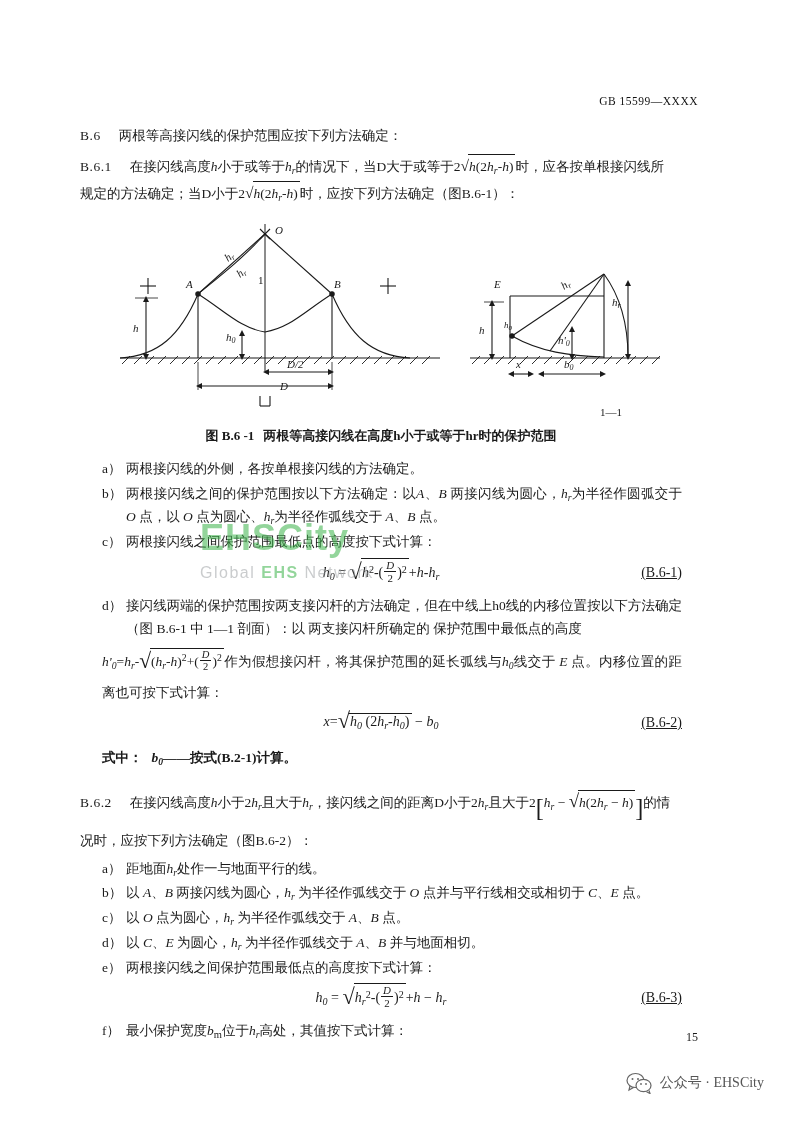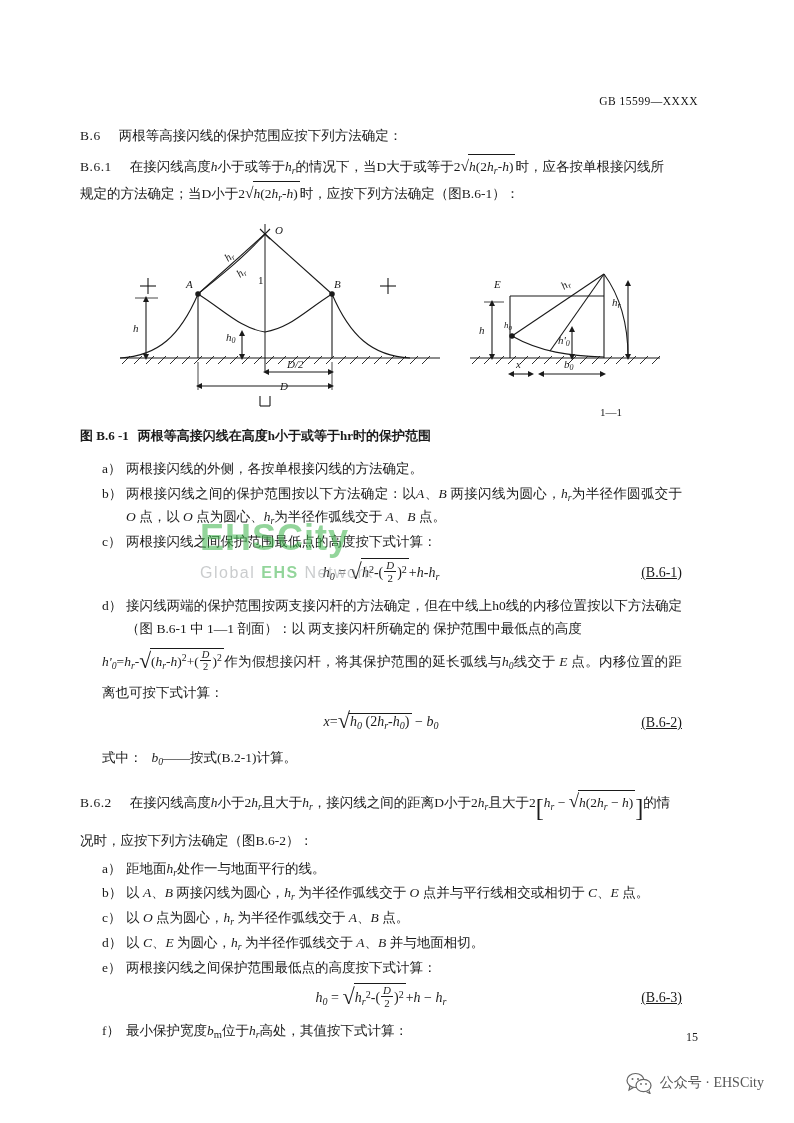--- a/index.html
+++ b/index.html
@@ -70,20 +70,21 @@
   .frac .num { display: block; border-bottom: 1px solid #1a1a1a; padding: 0 2px;}
   .frac .den { display: block; padding: 0 2px;}
 
   
   .figure-wrap {
     position: relative;
     margin: 10px 0 0 0;
     height: 205px;
   }
   .figure-caption {
+    text-align: center;
     font-size: 13px;
     font-weight: bold;
     margin: 6px 0 12px 0;
     font-family: "Liberation Serif", serif;
   }
   
   ol.alpha {
     list-style: none;
     margin: 2px 0 2px 0;
     padding: 0;
@@ -383,21 +384,21 @@
       <i class="v">h'<span class="sub">0</span></i>=<i class="v">h<span class="sub">r</span></i>-<span class="radsym" style="font-size:1.6em;vertical-align:-0.1em;">√</span><span class="rad">(<i class="v">h<span class="sub">r</span></i>-<i class="v">h</i>)<span class="sup">2</span>+(<span class="frac"><span class="num"><i class="v">D</i></span><span class="den">2</span></span>)<span class="sup">2</span></span>作为假想接闪杆，将其保护范围的延长弧线与<i class="v">h<span class="sub">0</span></i>线交于 <i class="v">E</i> 点。内移位置的距离也可按下式计算：
     </p>
 
     <div class="eq-row">
       <div class="eq-center">
         <i class="v">x</i>=<span class="radsym" style="font-size:1.6em;vertical-align:-0.1em;">√</span><span class="rad"><i class="v">h<span class="sub">0</span></i>&nbsp;(2<i class="v">h<span class="sub">r</span></i>-<i class="v">h<span class="sub">0</span></i>)</span> − <i class="v">b<span class="sub">0</span></i>
       </div>
       <div class="eq-num">(B.6-2)</div>
     </div>
 
-    <p class="para" style="margin-left:22px;margin-top:8px;">
+    <p class="para" style="margin-left:22px;margin-top:8px;font-weight:bold;">
       式中：<span class="sp-s"></span><i class="v">b<span class="sub">0</span></i>——按式(B.2-1)计算。
     </p>
 
     <p class="para" style="margin-top:14px;">
       <span class="label-b">B.6.2</span><span class="sp"></span><span>在接闪线高度</span><i class="v">h</i><span>小于2</span><i class="v">h<span class="sub">r</span></i><span>且大于</span><i class="v">h<span class="sub">r</span></i><span>，接闪线之间的距离D小于2</span><i class="v">h<span class="sub">r</span></i><span>且大于2</span><span class="bigparen">[</span><i class="v">h<span class="sub">r</span></i> − <span class="radsym" style="font-size:1.4em;">√</span><span class="rad"><i class="v">h</i>(2<i class="v">h<span class="sub">r</span></i> − <i class="v">h</i>)</span><span class="bigparen">]</span><span>的情</span><br>
       <span>况时，应按下列方法确定（图B.6-2）：</span>
     </p>
 
     <ol class="alpha">
       <li>

